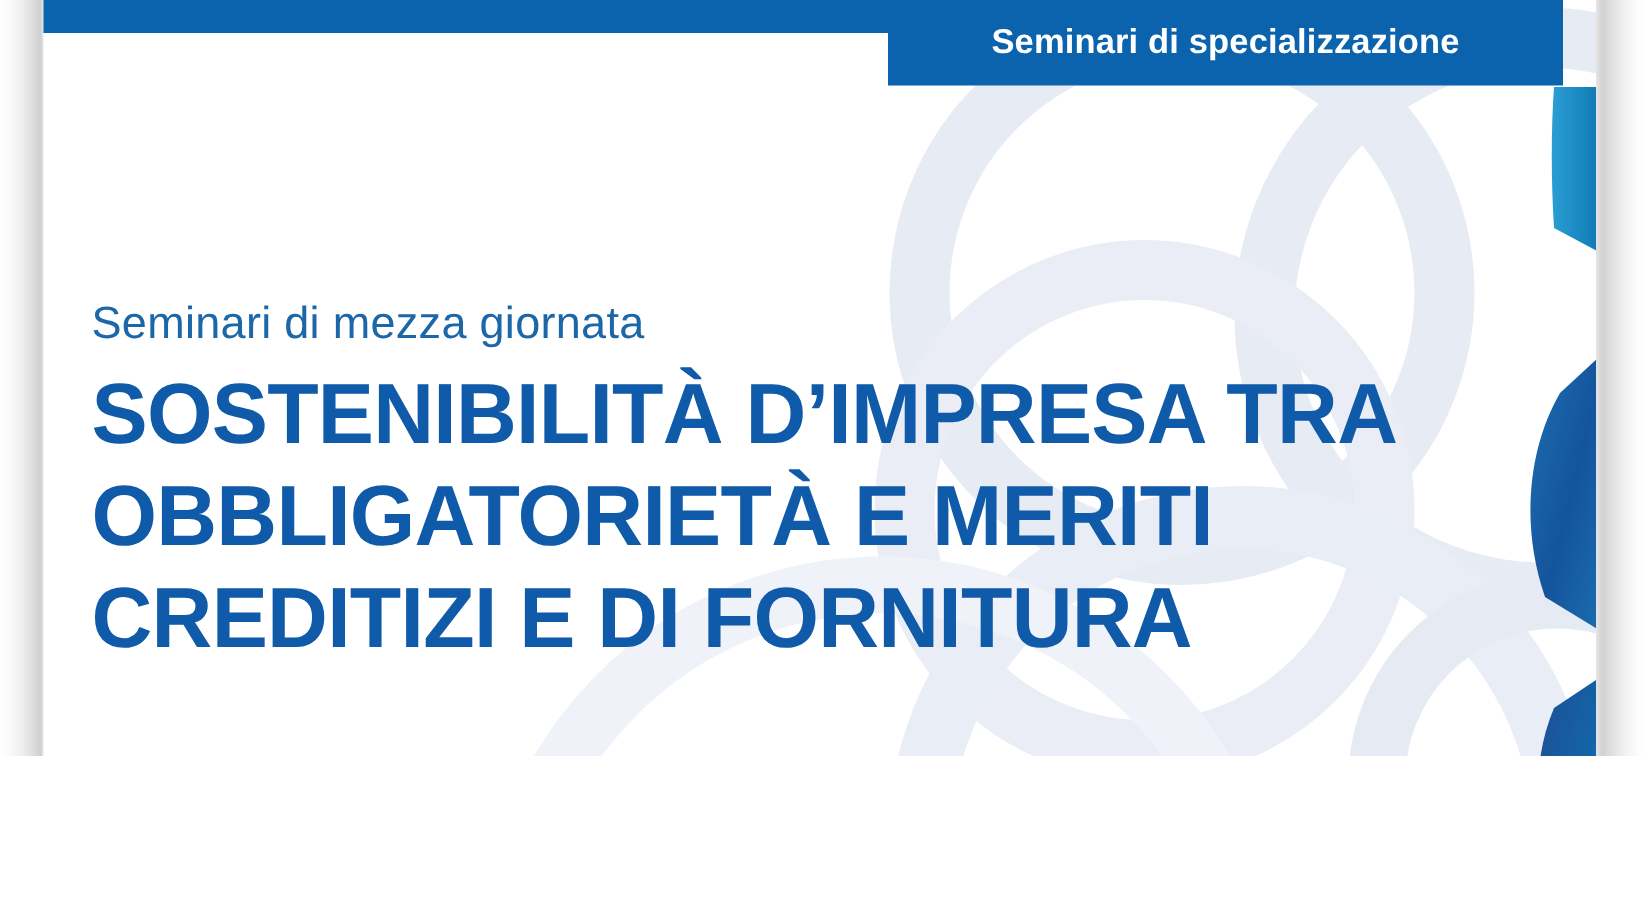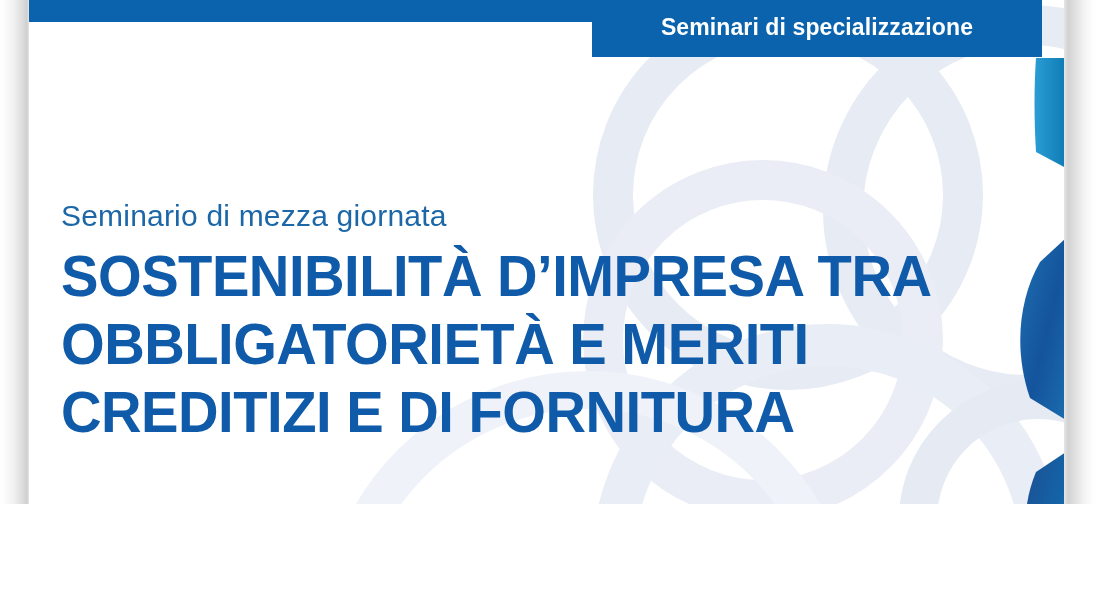--- a/index.html
+++ b/index.html
@@ -203,21 +203,21 @@
                  C 994 556 992 510 1008 472 Z" fill="url(#gdeep)"></path>
       </g>
     </svg>
 
     <div class="topbar-thin"></div>
     <div class="topbar-block">
       <span class="topbar-label">Seminari di specializzazione</span>
     </div>
 
     <div class="title-block">
-      <p class="kicker">Seminario di mezza giornata</p>
+      <p class="kicker">Seminari di mezza giornata</p>
       <h1 class="headline">
         <span class="ln">SOSTENIBILITÀ D’IMPRESA TRA</span>
         <span class="ln">OBBLIGATORIETÀ E MERITI</span>
         <span class="ln">CREDITIZI E DI FORNITURA</span>
       </h1>
     </div>
 
   </div>
 
   <div class="edge-shadow-left"></div>

